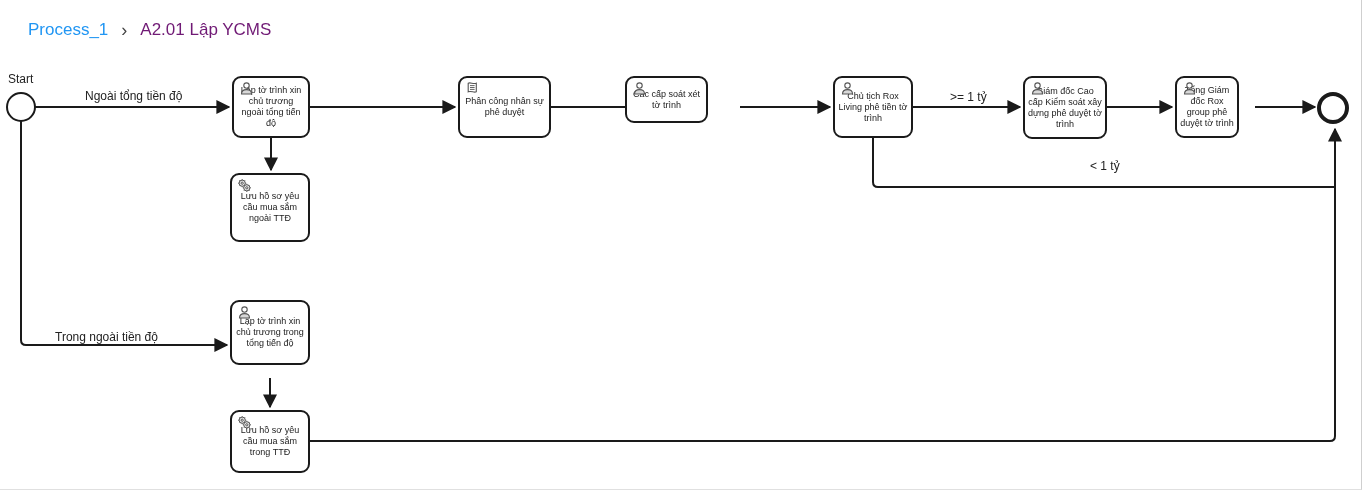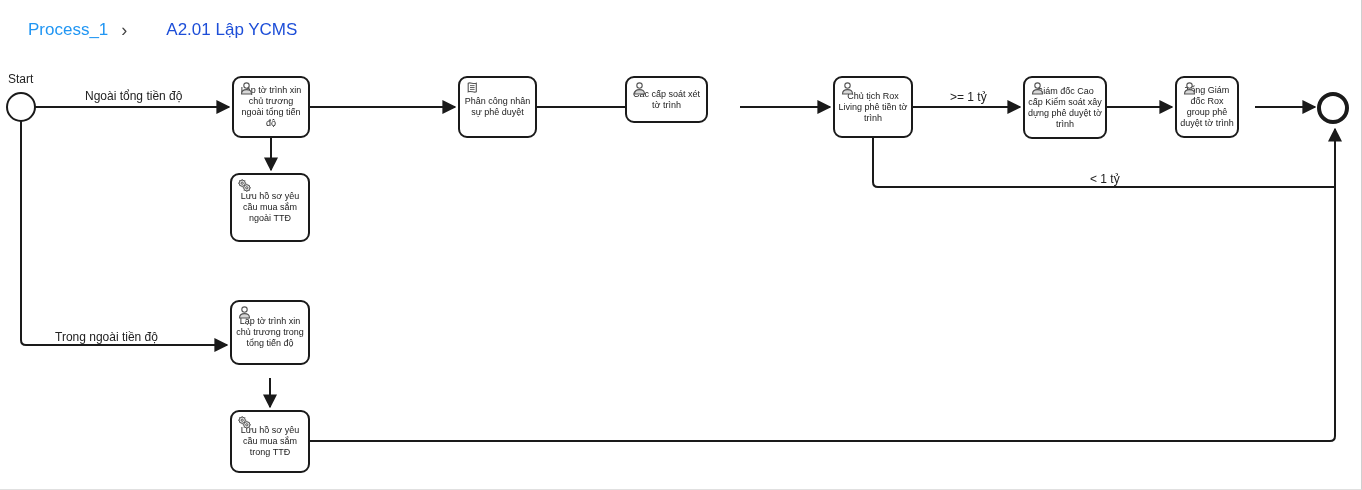--- a/index.html
+++ b/index.html
@@ -19,21 +19,21 @@
     left: 28px;
     top: 20px;
     display: flex;
     align-items: center;
     font-size: 17px;
     z-index: 5;
     text-align: right;
   }
   .breadcrumb .link { color: #2196f3; cursor: pointer; }
   .breadcrumb .sep { color: #444; margin: 0 13px; font-size: 18px; line-height: 1; }
-  .breadcrumb .title { color: #1d4ed8; margin-left: 26px; }
+  .breadcrumb .title { color: #701a75; }
   svg.flows { position: absolute; left: 0; top: 0; z-index: 1; }
   .task {
     position: absolute;
     background: #fff;
     border: 2px solid #1a1a1a;
     border-radius: 9px;
     display: flex;
     align-items: center;
     justify-content: center;
     text-align: center;
@@ -112,21 +112,21 @@
             <circle cx="5.2" cy="5.2" r="3.1"></circle>
             <circle cx="5.2" cy="5.2" r="1.1" fill="#fff"></circle>
             <path d="M5.2 1.2 V2 M5.2 8.4 V9.2 M1.2 5.2 H2 M8.4 5.2 H9.2 M2.4 2.4 L3 3 M7.4 7.4 L8 8 M8 2.4 L7.4 3 M3 7.4 L2.4 8"></path>
             <circle cx="9.8" cy="9.8" r="3.1"></circle>
             <circle cx="9.8" cy="9.8" r="1.1" fill="#fff"></circle>
             <path d="M9.8 5.8 V6.6 M9.8 13 V13.8 M5.8 9.8 H6.6 M13 9.8 H13.8 M7 7 L7.6 7.6 M12 12 L12.6 12.6 M12.6 7 L12 7.6 M7.6 12 L7 12.6"></path>
           </g>
         </svg>
         <span>Lưu hồ sơ yêu cầu mua sắm ngoài TTĐ</span>
       </div>
-      <div class="task" style="left: 458px; top: 76px; width: 79px; height: 62px;">
+      <div class="task" style="left: 458px; top: 76px; width: 93px; height: 62px;">
         <svg viewBox="0 0 15 15" class="task-icon">
           <path d="M3.2 2.2 C5.5 0.8 8 3.6 11.3 2.2 L11.3 10.8 C9 12.2 6.5 9.4 3.2 10.8 Z" fill="#fff" stroke="#555" stroke-width="1.1"></path>
           <path d="M5 4.6 H9.6 M5 6.5 H9.6 M5 8.4 H9.6" stroke="#555" stroke-width="0.9" fill="none"></path>
         </svg>
         <span>Phân công nhân sự phê duyệt</span>
       </div>
       <div class="task" style="left: 625px; top: 76px; width: 83px; height: 47px;">
         <svg viewBox="0 0 15 15" class="task-icon">
           <circle cx="7.5" cy="4.6" r="2.7" fill="#fff" stroke="#555" stroke-width="1.1"></circle>
           <path d="M2.5 13 Q2.5 8.6 7.5 8.6 Q12.5 8.6 12.5 13 Z" fill="#d8d8d8" stroke="#555" stroke-width="1.1"></path>
@@ -172,15 +172,15 @@
             <path d="M9.8 5.8 V6.6 M9.8 13 V13.8 M5.8 9.8 H6.6 M13 9.8 H13.8 M7 7 L7.6 7.6 M12 12 L12.6 12.6 M12.6 7 L12 7.6 M7.6 12 L7 12.6"></path>
           </g>
         </svg>
         <span>Lưu hồ sơ yêu cầu mua sắm trong TTĐ</span>
       </div>
     </div>
   <div id="labels">
       <div class="edge-label" style="left: 85px; top: 89px;">Ngoài tổng tiền độ</div>
       <div class="edge-label" style="left: 55px; top: 330px;">Trong ngoài tiền độ</div>
       <div class="edge-label" style="left: 950px; top: 90px;">&gt;= 1 tỷ</div>
-      <div class="edge-label" style="left: 1090px; top: 172px;">&lt; 1 tỷ</div>
+      <div class="edge-label" style="left: 1090px; top: 159px;">&lt; 1 tỷ</div>
     </div>
 </div>
 
 </body></html>

